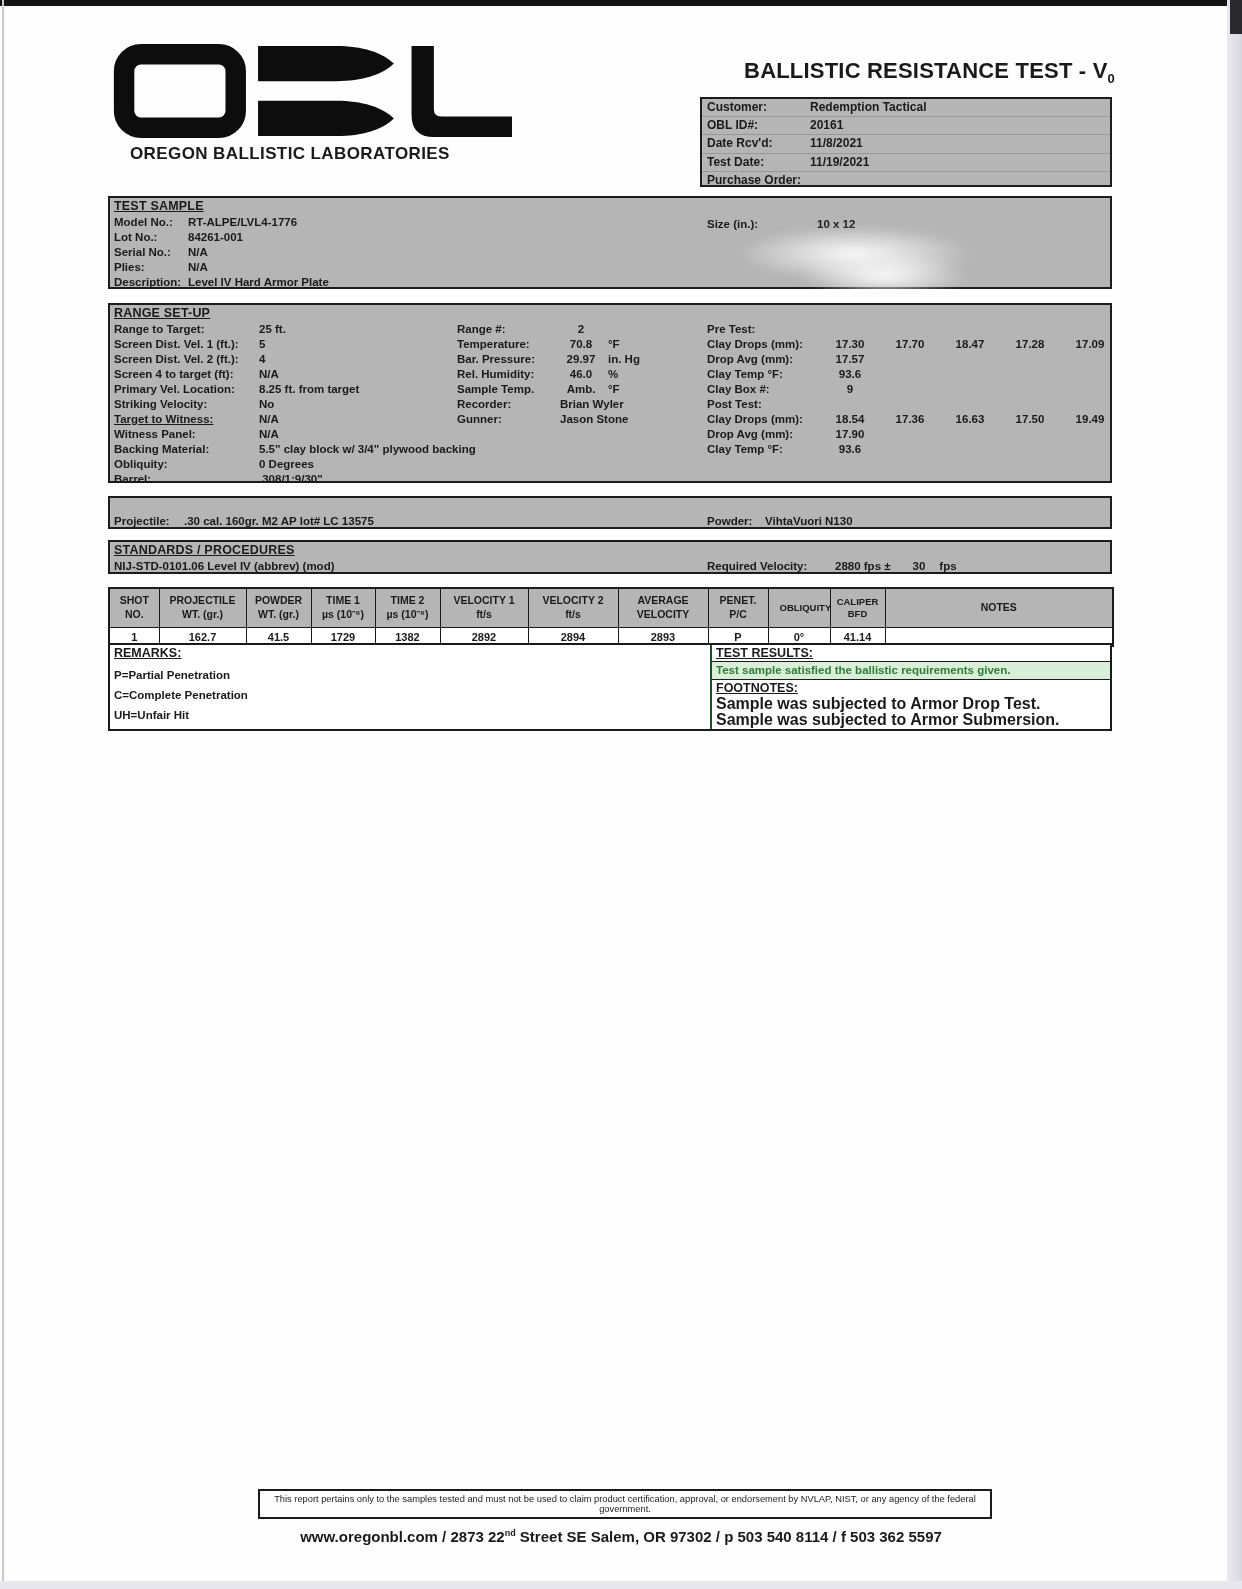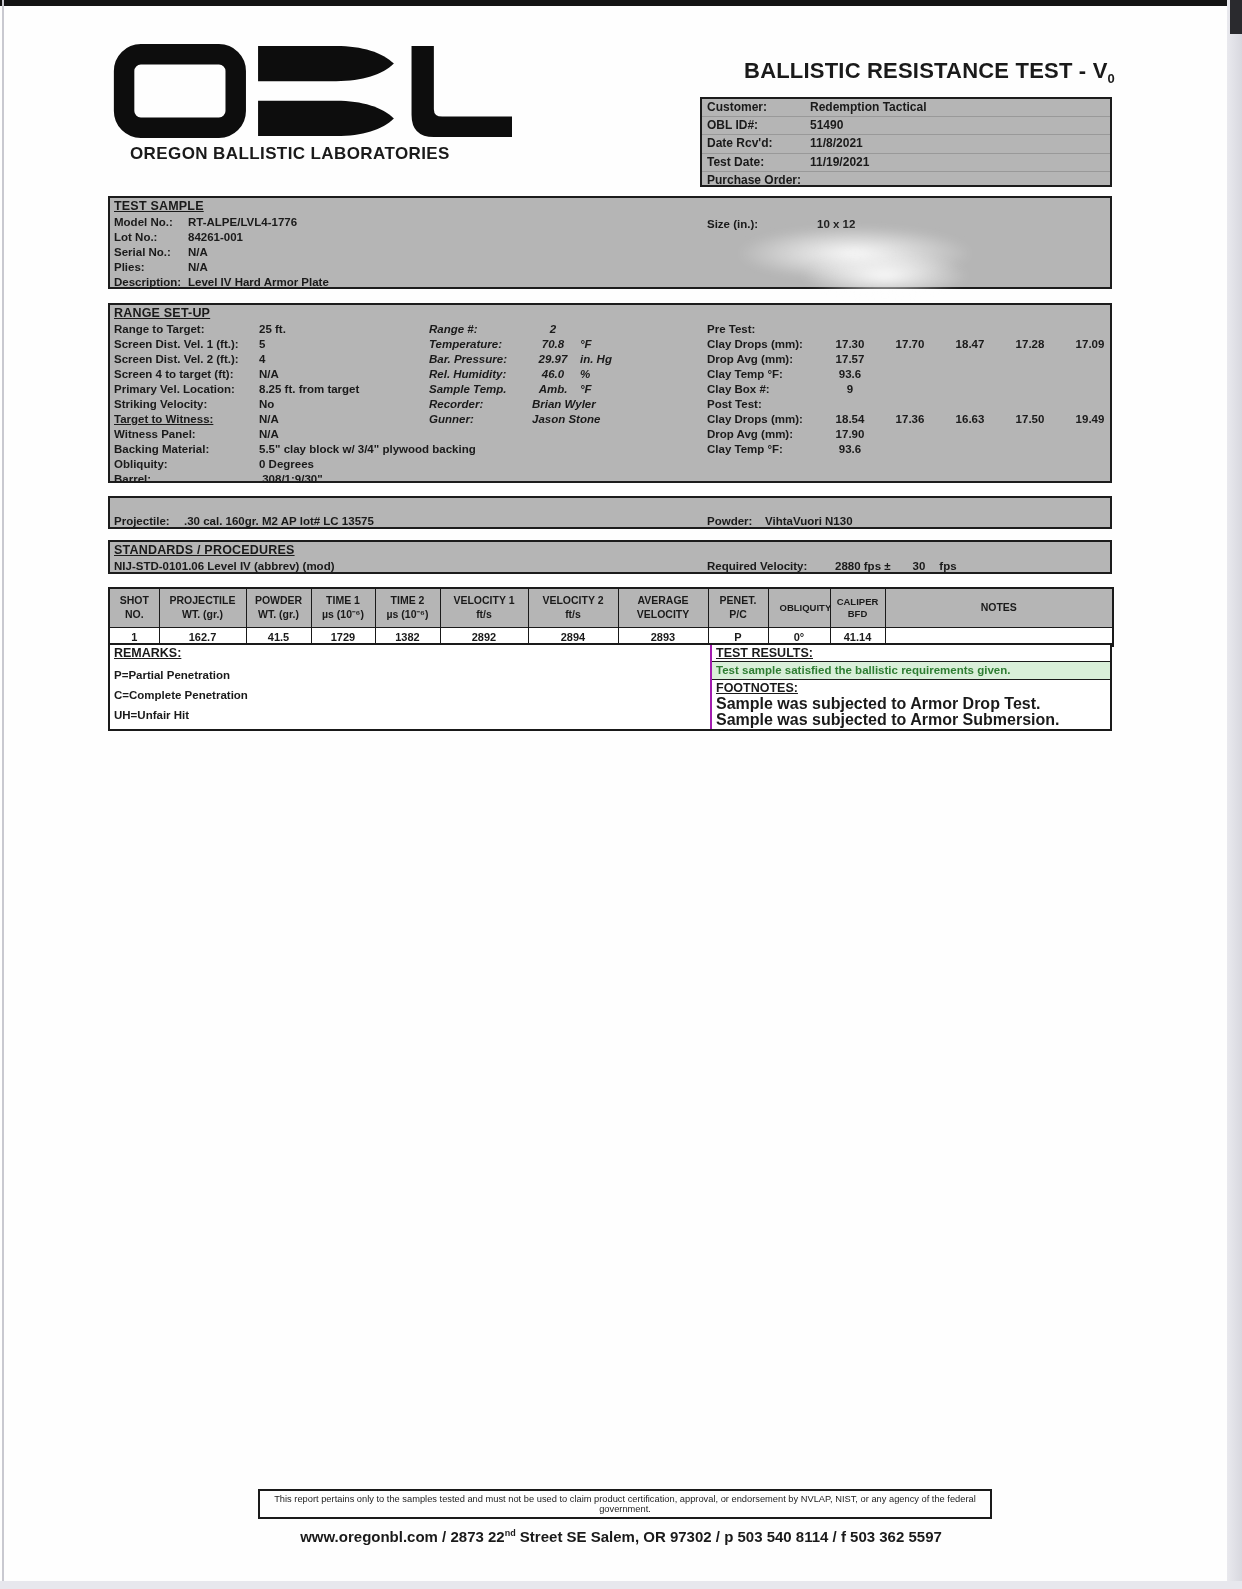--- a/index.html
+++ b/index.html
@@ -47,21 +47,21 @@
     </svg>
     <div style="font-size:17px;letter-spacing:.4px;margin:2px 0 0 18px;">OREGON BALLISTIC LABORATORIES</div>
   </div>
 
   <div style="position:absolute;left:695px;top:58px;width:420px;text-align:right;font-size:22px;letter-spacing:.2px;">
     <span>BALLISTIC RESISTANCE TEST - V</span><sub style="font-size:13px;">0</sub>
   </div>
 
   <div class="graybox" style="left:700px;top:97px;width:412px;height:90px;">
     <div class="info-row"><span class="info-lbl">Customer:</span><span>Redemption Tactical</span></div>
-    <div class="info-row"><span class="info-lbl">OBL ID#:</span><span>51490</span></div>
+    <div class="info-row"><span class="info-lbl">OBL ID#:</span><span>20161</span></div>
     <div class="info-row"><span class="info-lbl">Date Rcv'd:</span><span>11/8/2021</span></div>
     <div class="info-row"><span class="info-lbl">Test Date:</span><span>11/19/2021</span></div>
     <div class="info-row"><span class="info-lbl">Purchase Order:</span><span></span></div>
   </div>
 
   <div class="graybox" style="left:108px;top:196px;width:1004px;height:93px;">
     <div class="heading">TEST SAMPLE</div>
     <div style="position:absolute;left:4px;top:17px;">
       <div class="row"><span class="lbl" style="width:74px;">Model No.:</span><span>RT-ALPE/LVL4-1776</span></div>
       <div class="row"><span class="lbl" style="width:74px;">Lot No.:</span><span>84261-001</span></div>
@@ -86,21 +86,21 @@
       <div class="row"><span class="lbl" style="width:145px;">Screen 4 to target (ft):</span><span>N/A</span></div>
       <div class="row"><span class="lbl" style="width:145px;">Primary Vel. Location:</span><span>8.25 ft. from target</span></div>
       <div class="row"><span class="lbl" style="width:145px;">Striking Velocity:</span><span>No</span></div>
       <div class="row"><span class="lbl" style="width:145px;text-decoration:underline;">Target to Witness:</span><span>N/A</span></div>
       <div class="row"><span class="lbl" style="width:145px;">Witness Panel:</span><span>N/A</span></div>
       <div class="row"><span class="lbl" style="width:145px;">Backing Material:</span><span>5.5" clay block w/ 3/4" plywood backing</span></div>
       <div class="row"><span class="lbl" style="width:145px;">Obliquity:</span><span>0 Degrees</span></div>
       <div class="row"><span class="lbl" style="width:145px;">Barrel:</span><span>.308/1:9/30"</span></div>
     </div>
 
-    <div style="position:absolute;left:319px;top:17px;font-style:italic;">
+    <div style="position:absolute;left:347px;top:17px;">
       <div class="row"><span class="lbl" style="width:103px;">Range #:</span><span class="lbl" style="min-width:42px;text-align:center;">2</span><span style="margin-left:6px;"></span></div>
       <div class="row"><span class="lbl" style="width:103px;">Temperature:</span><span class="lbl" style="min-width:42px;text-align:center;">70.8</span><span style="margin-left:6px;">°F</span></div>
       <div class="row"><span class="lbl" style="width:103px;">Bar. Pressure:</span><span class="lbl" style="min-width:42px;text-align:center;">29.97</span><span style="margin-left:6px;">in. Hg</span></div>
       <div class="row"><span class="lbl" style="width:103px;">Rel. Humidity:</span><span class="lbl" style="min-width:42px;text-align:center;">46.0</span><span style="margin-left:6px;">%</span></div>
       <div class="row"><span class="lbl" style="width:103px;">Sample Temp.</span><span class="lbl" style="min-width:42px;text-align:center;">Amb.</span><span style="margin-left:6px;">°F</span></div>
       <div class="row"><span class="lbl" style="width:103px;">Recorder:</span><span class="lbl" style="min-width:42px;text-align:center;">Brian Wyler</span></div>
       <div class="row"><span class="lbl" style="width:103px;">Gunner:</span><span class="lbl" style="min-width:42px;text-align:center;">Jason Stone</span></div>
     </div>
 
     <div style="position:absolute;left:597px;top:17px;">
@@ -220,21 +220,21 @@
 
   <div style="position:absolute;left:108px;top:643px;width:1004px;height:88px;display:flex;border:2px solid #1a1a1a;box-sizing:border-box;background:#fff;">
     <div style="width:600px;box-sizing:border-box;padding:1px 0 0 4px;">
       <div class="u" style="font-size:12.5px;">REMARKS:</div>
       <div style="font-size:11.5px;margin-top:5px;line-height:20px;">
         <div>P=Partial Penetration</div>
         <div>C=Complete Penetration</div>
         <div>UH=Unfair Hit</div>
       </div>
     </div>
-    <div style="flex:1;border-left:2px solid #a21caf;box-sizing:border-box;">
+    <div style="flex:1;border-left:2px solid #14532d;box-sizing:border-box;">
       <div class="u" style="font-size:12.5px;padding:1px 0 1px 4px;">TEST RESULTS:</div>
       <div style="background:#d9efd9;color:#2e7d32;font-size:11.5px;line-height:15px;padding:1px 0 1px 4px;border-top:1.5px solid #1a1a1a;border-bottom:1.5px solid #1a1a1a;">Test sample satisfied the ballistic requirements given.</div>
       <div class="u" style="font-size:12.5px;padding:1px 0 1px 4px;">FOOTNOTES:</div>
       <div style="font-size:16px;line-height:16px;padding-left:4px;">
         <div>Sample was subjected to Armor Drop Test.</div>
         <div>Sample was subjected to Armor Submersion.</div>
       </div>
     </div>
   </div>
 

